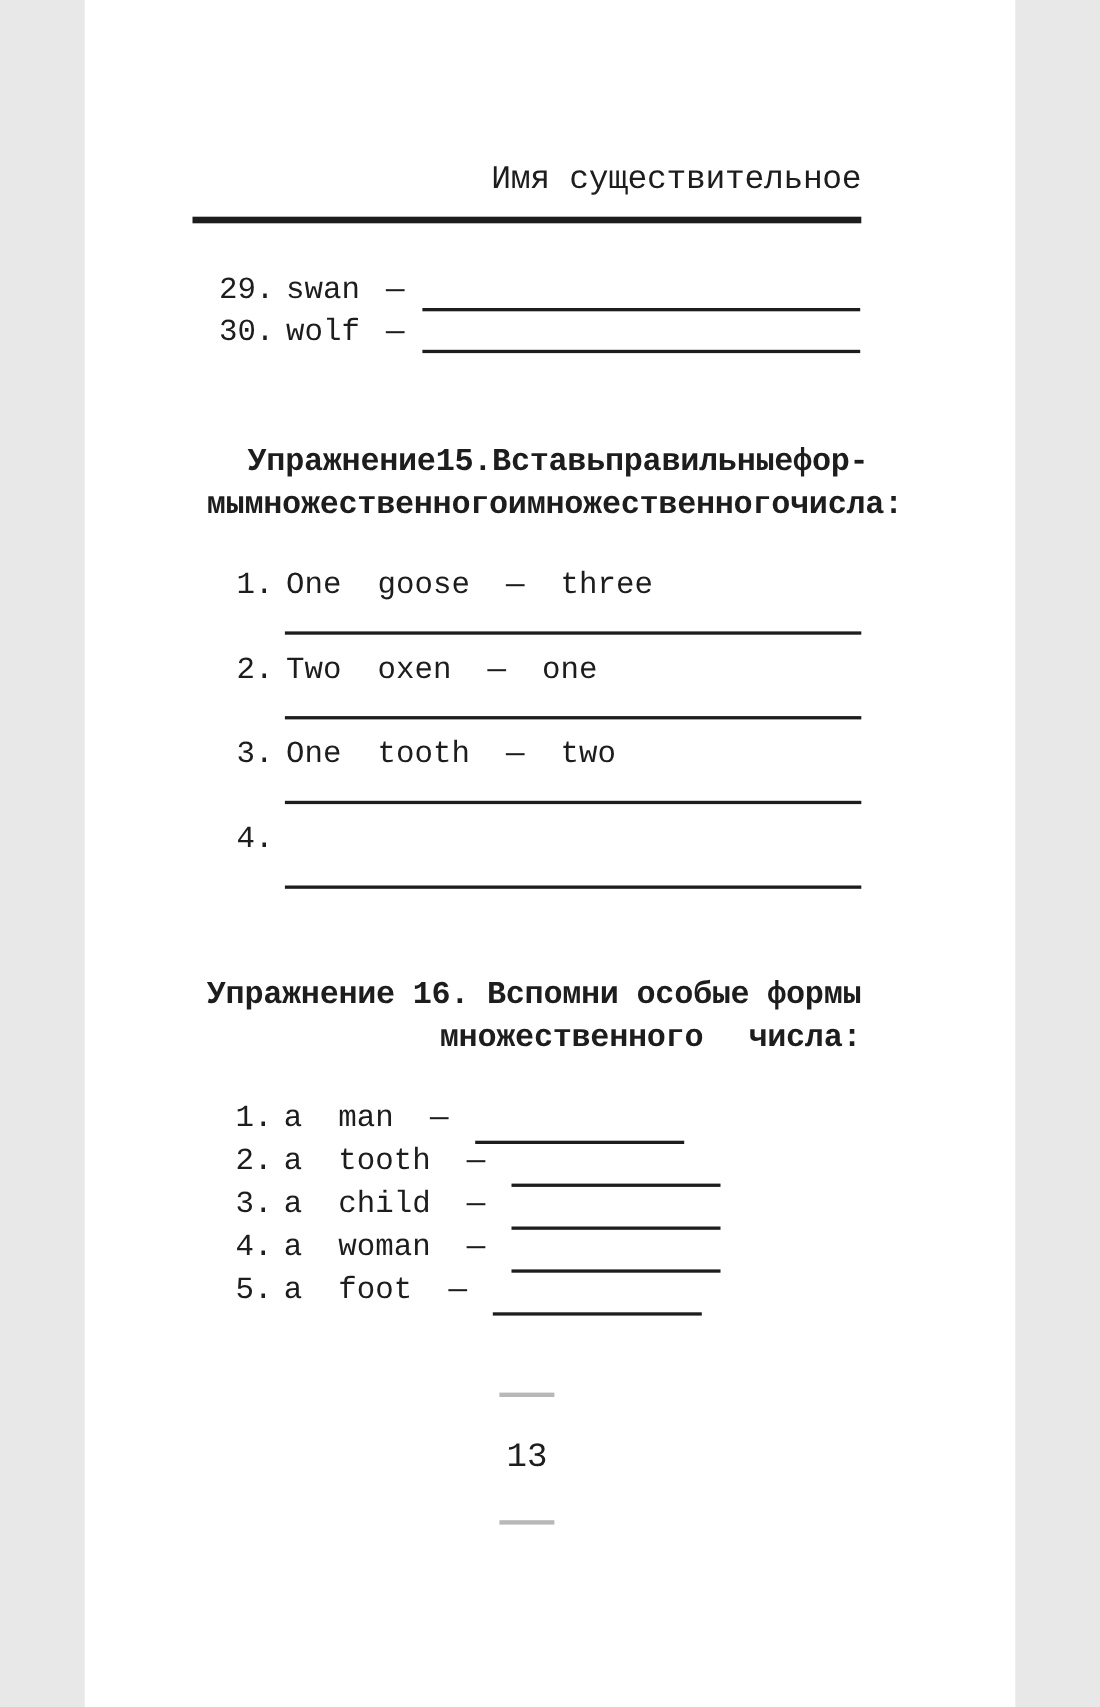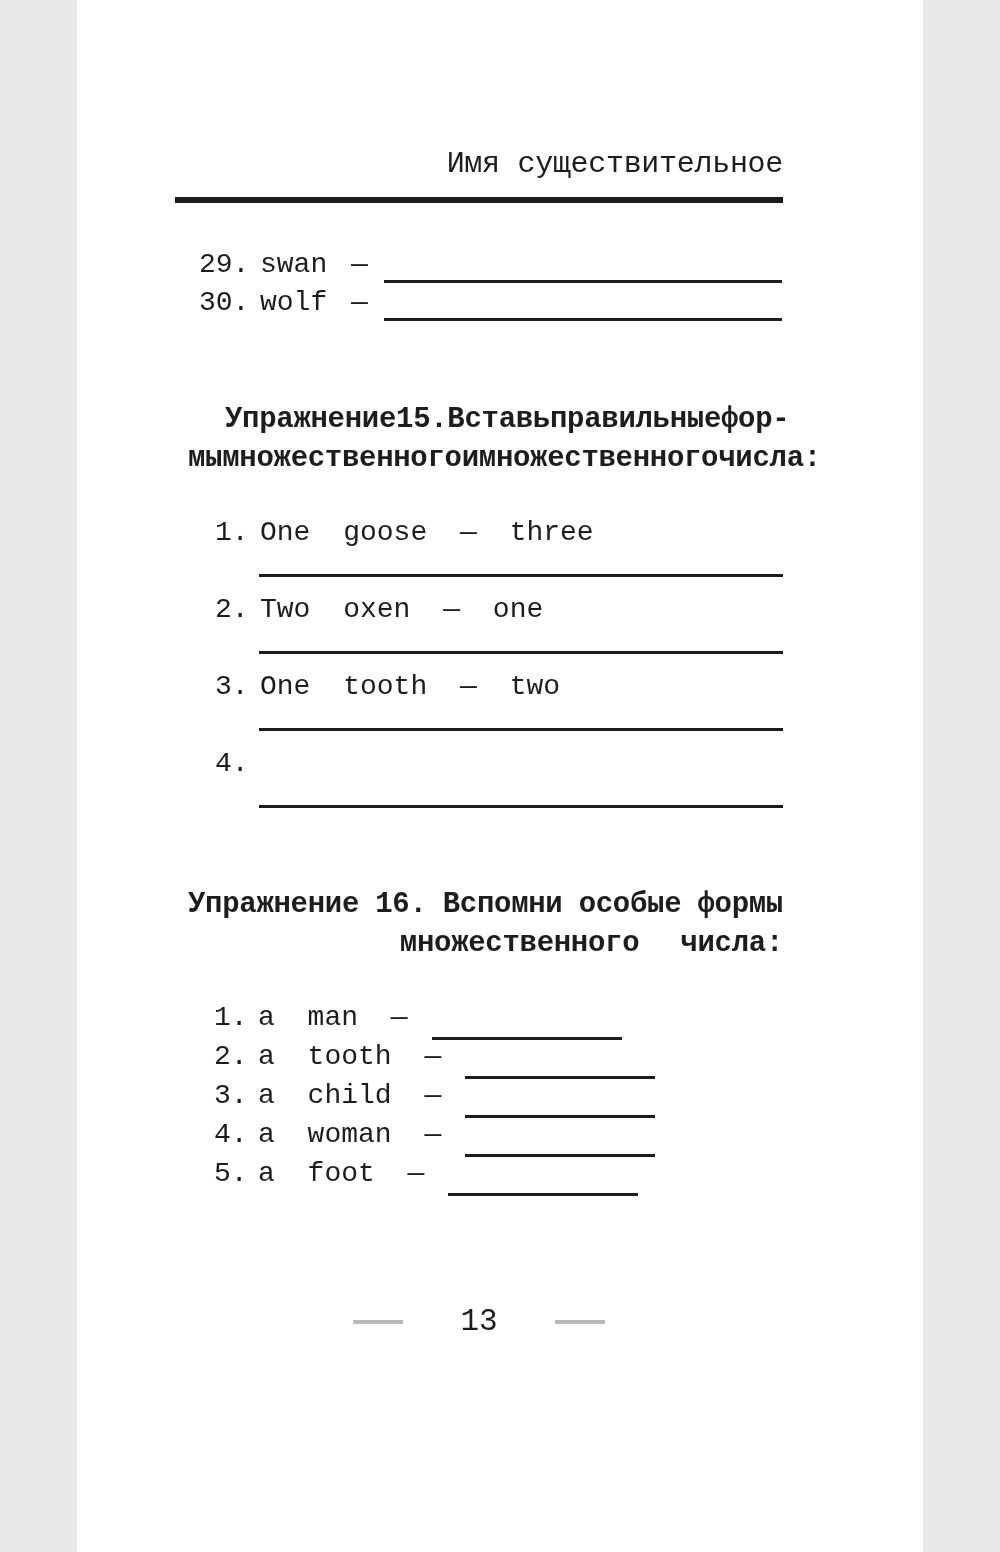--- a/index.html
+++ b/index.html
@@ -55,25 +55,26 @@
 
   
   .s-list { margin-top: 35px; }
   .s-row { display: flex; align-items: stretch; margin-left: 39px; line-height: 39px; font-size: 28px; }
   .s-num { width: 44px; flex: 0 0 44px; }
   .s-words { word-spacing: 16px; white-space: nowrap; }
   .s-blank { width: 190px; flex: 0 0 190px; margin-left: 24px; margin-bottom: -3px; border-bottom: 3px solid #1d1d1d; }
 
   
   .footer {
-    margin-top: 113px;
+    margin-top: 73px;
     display: flex;
     align-items: center;
     justify-content: center;
-    gap: 57px;
+    gap: 40px;
+    flex-direction: column;
   }
   .footer-dash { width: 50px; height: 4px; background: #b8b8b8; }
   .page-number { font-size: 31px; line-height: 32px; }
 </style>
 </head>
 <body>
 
 <div class="page">
   <div class="content">
 

